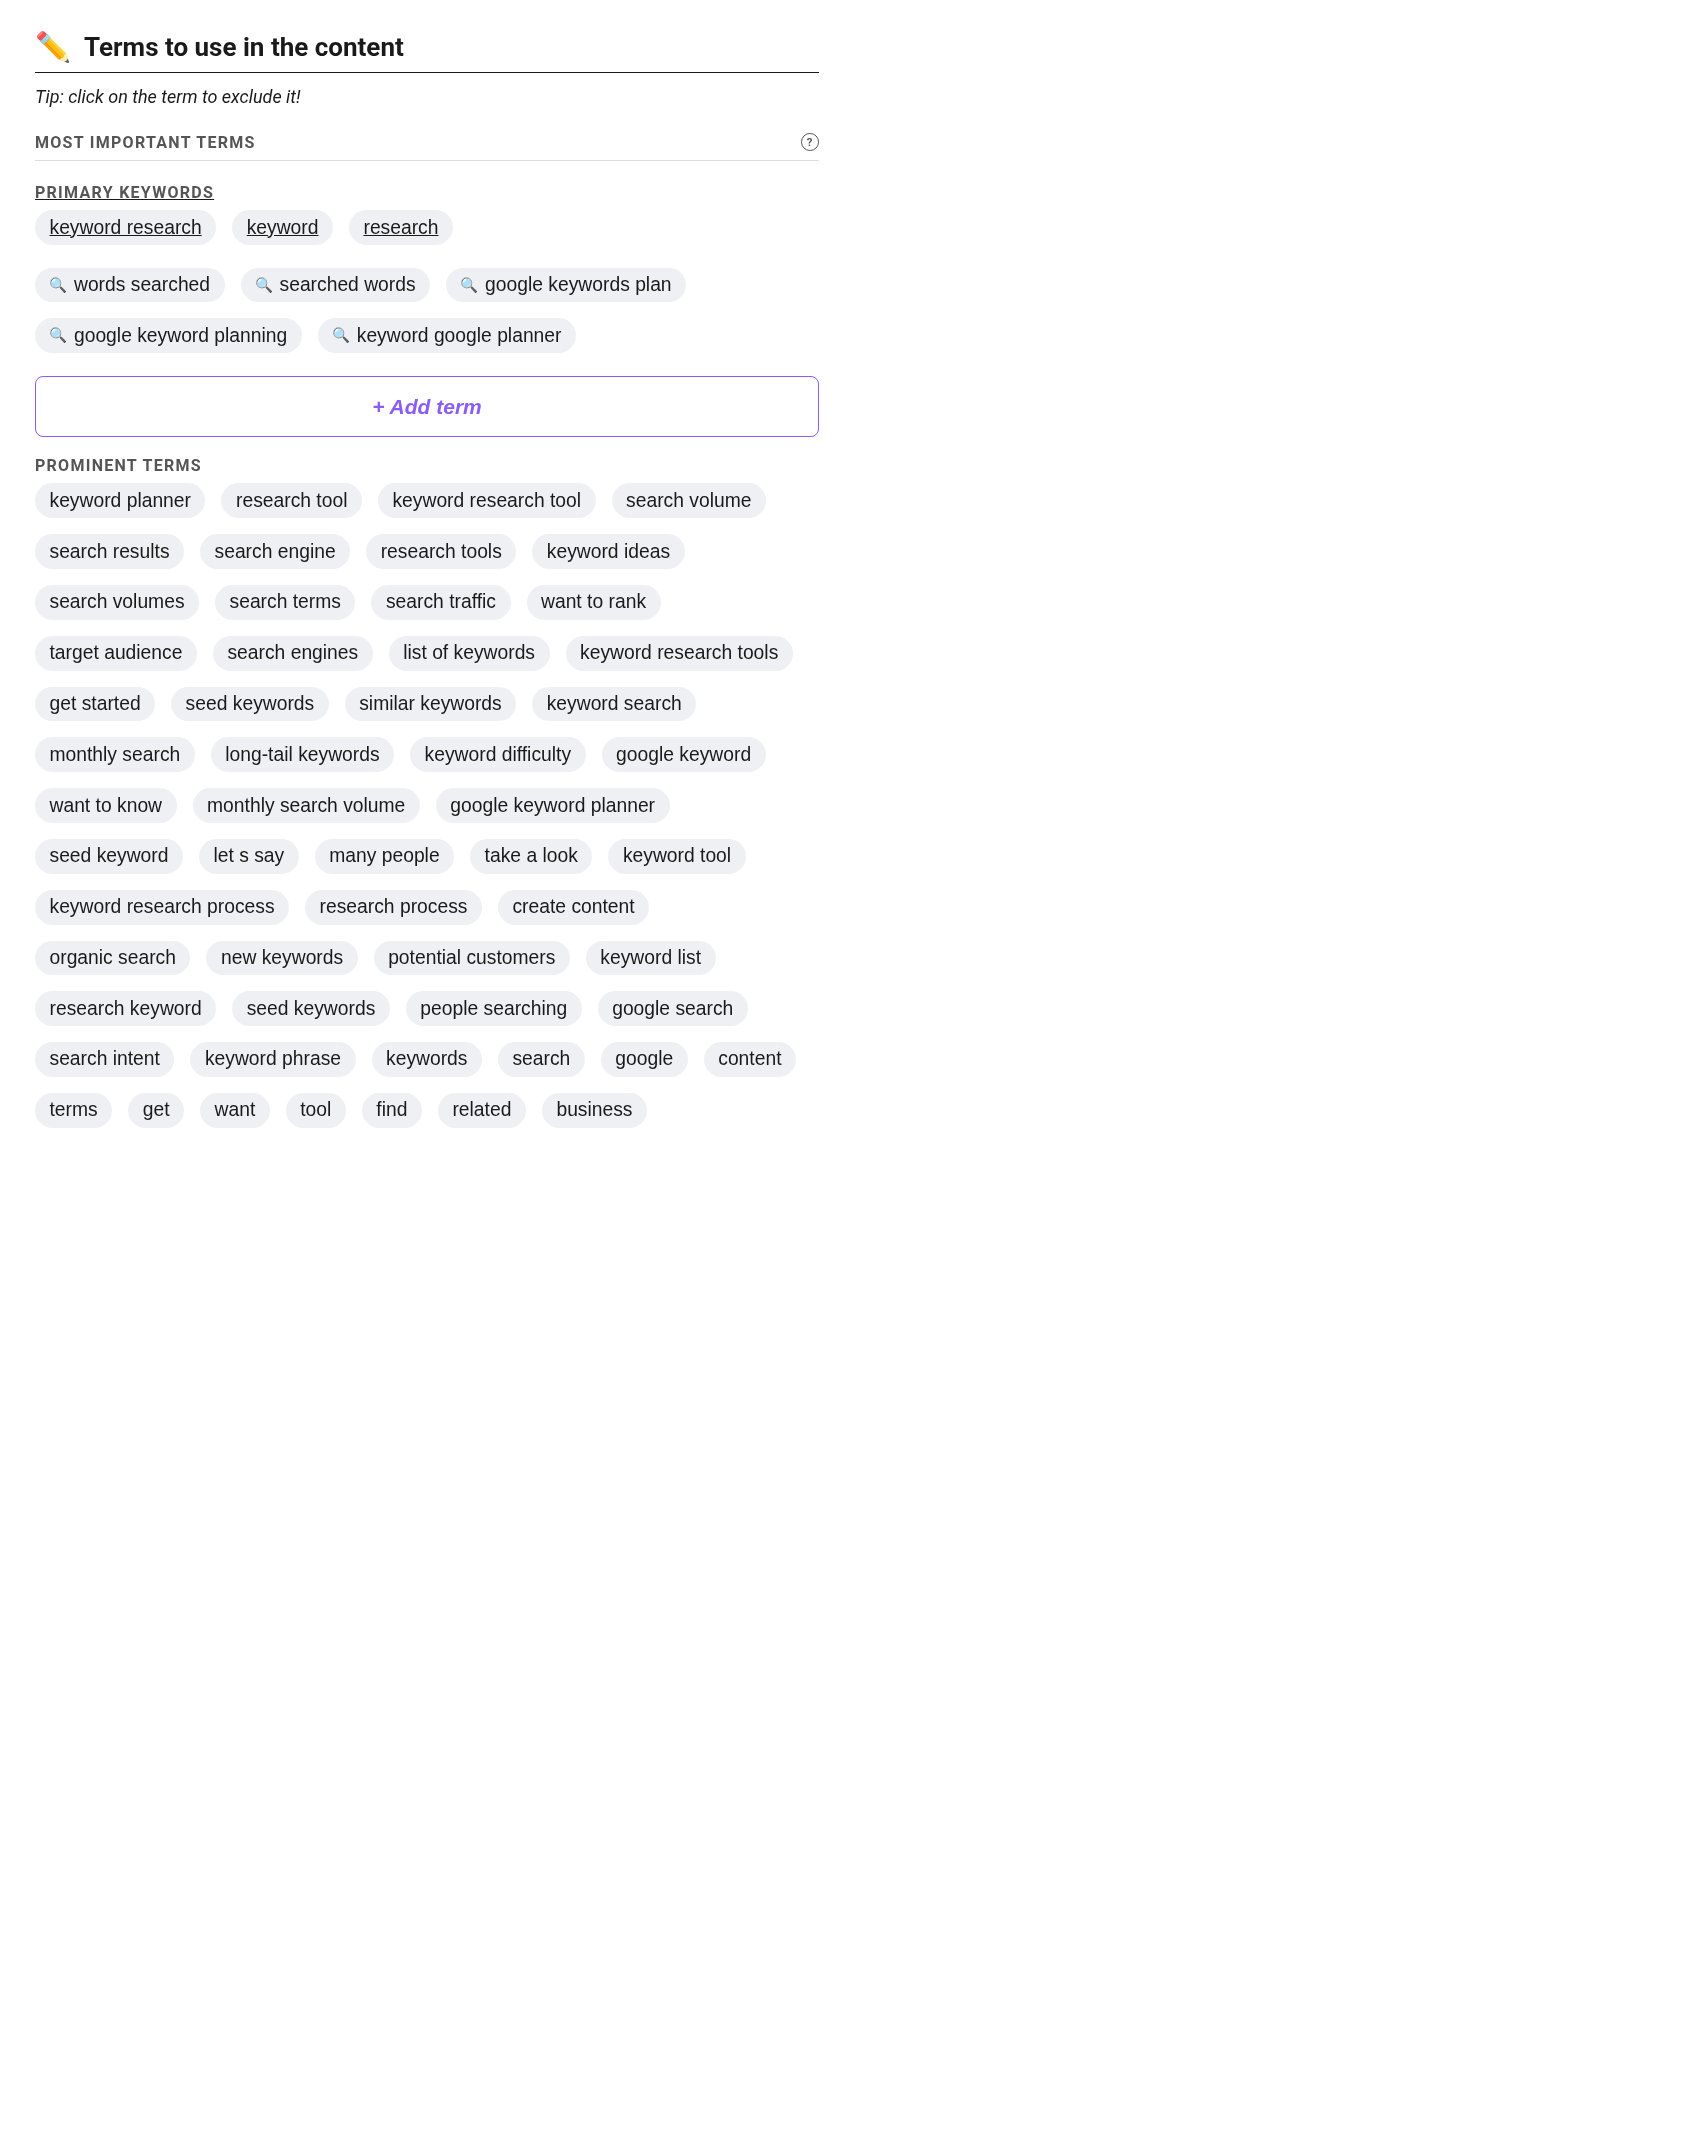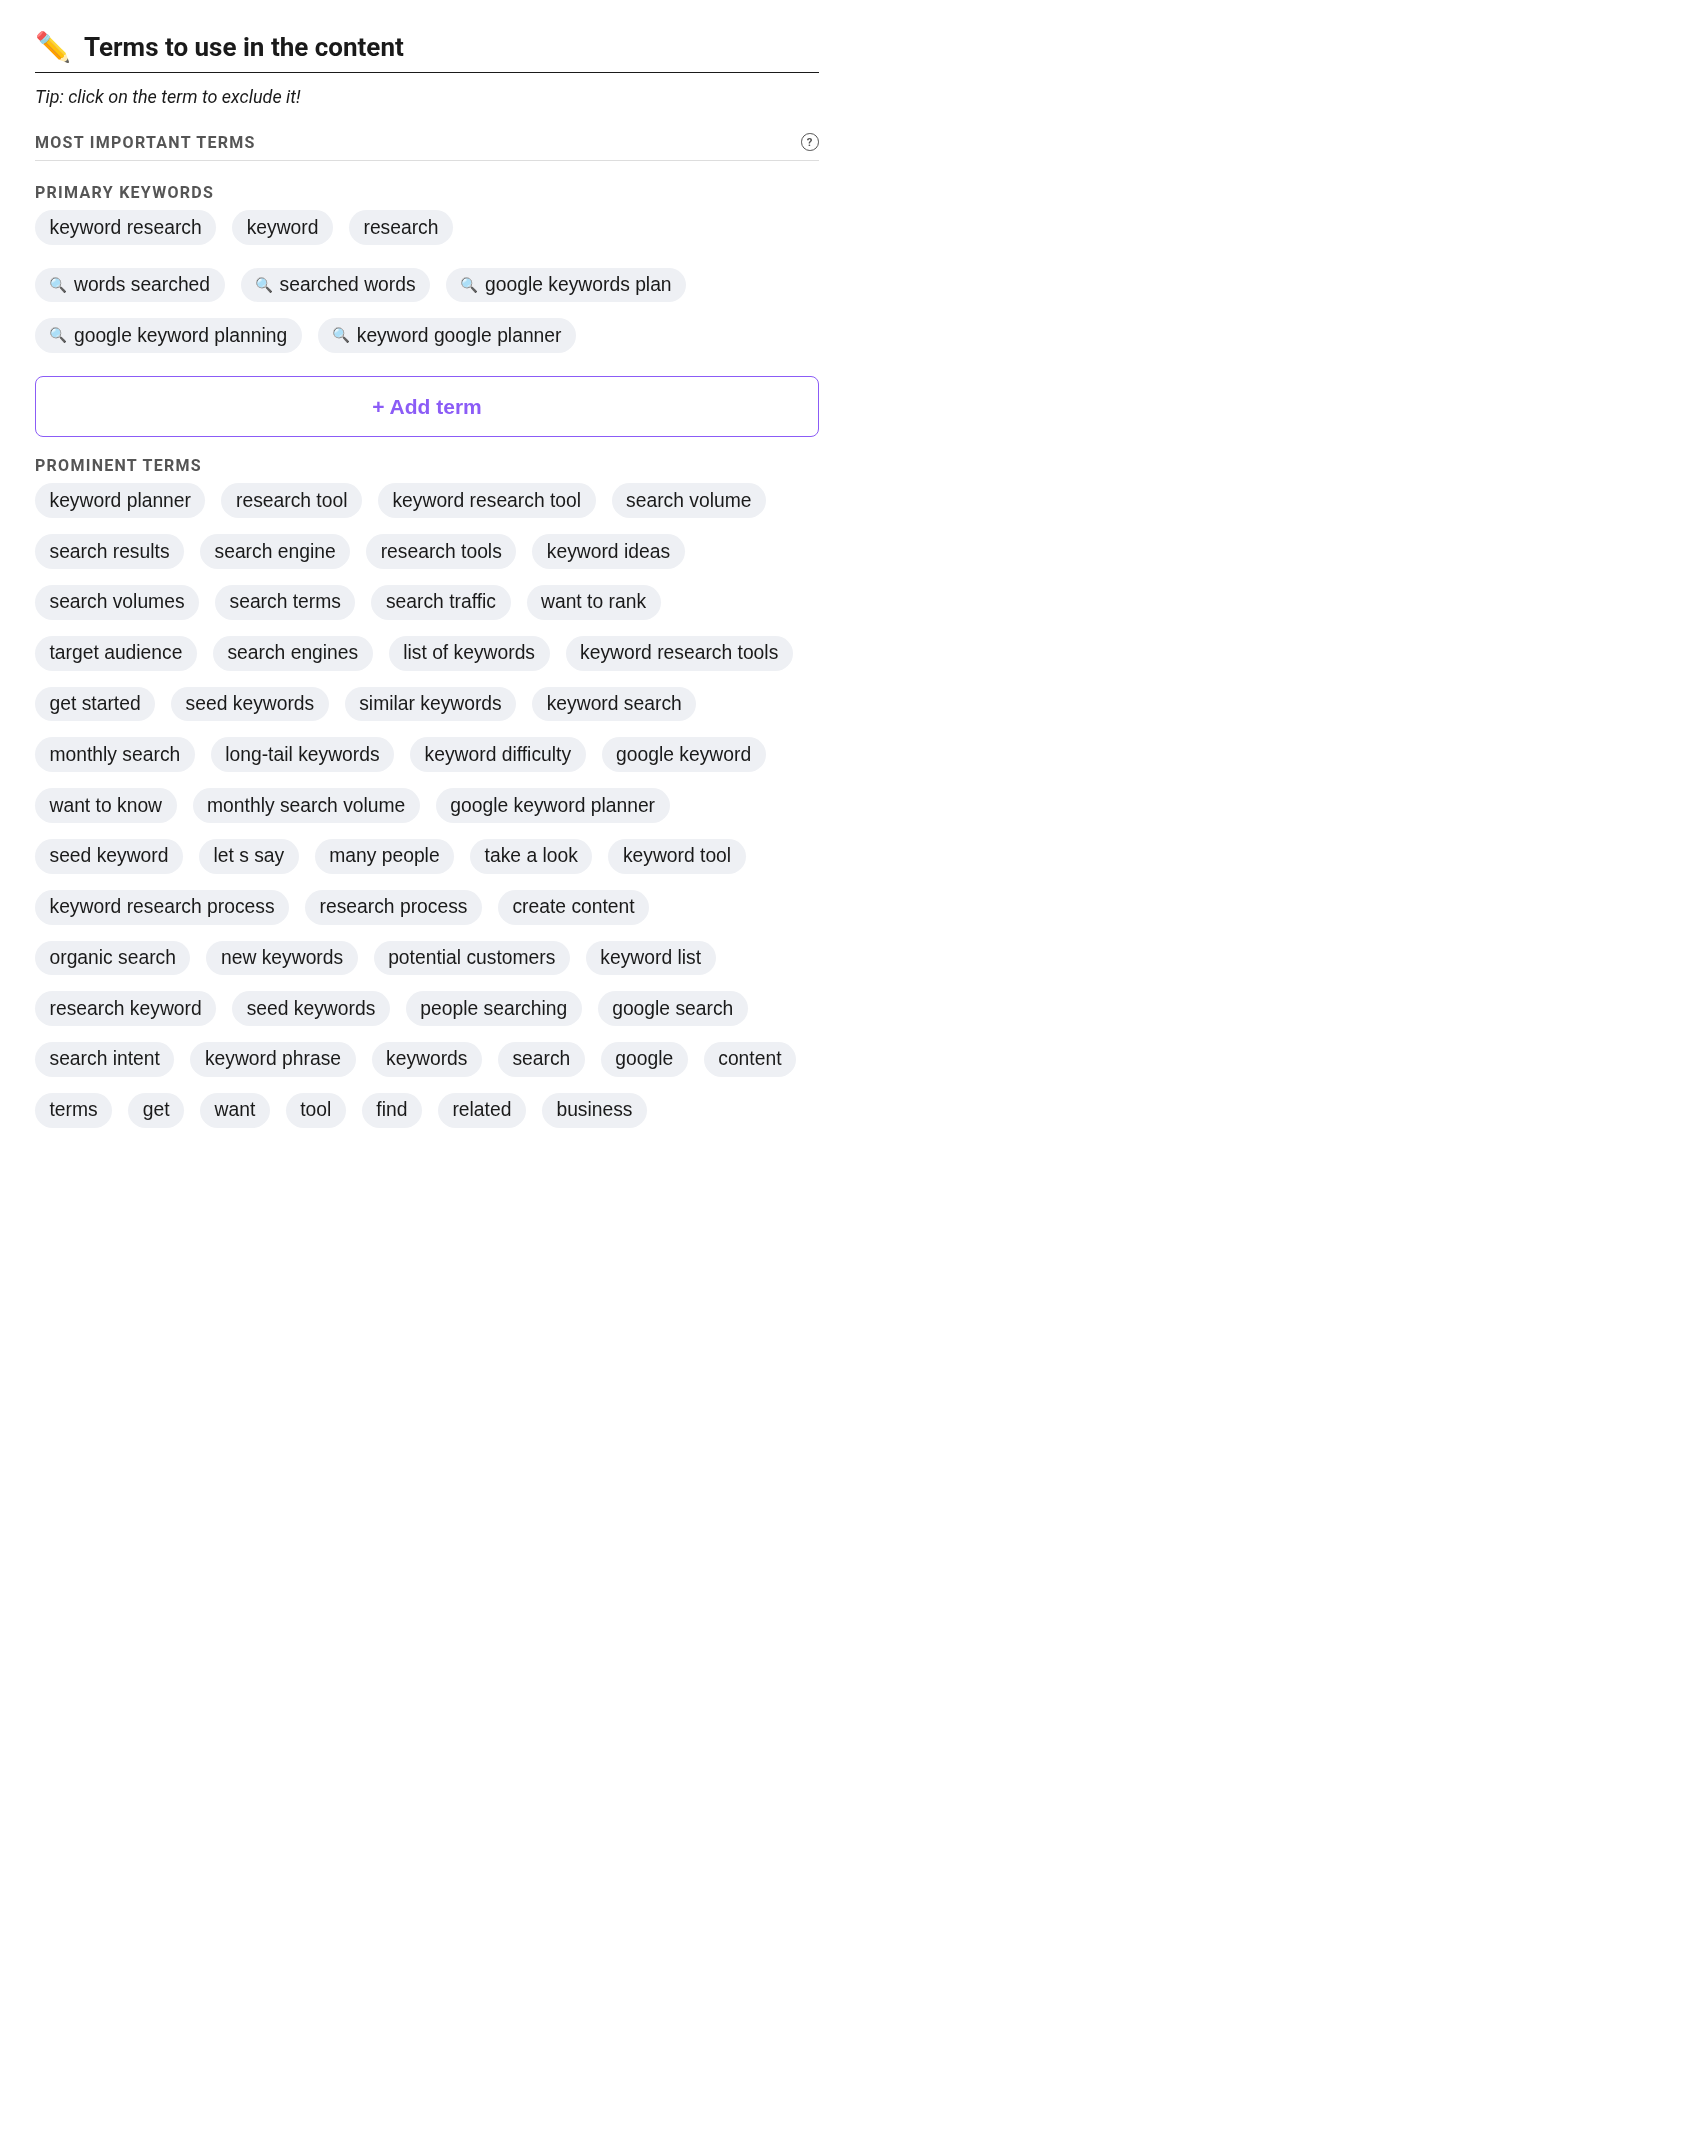--- a/index.html
+++ b/index.html
@@ -76,20 +76,21 @@
     }
 
     .divider {
       border: none;
       border-top: 0.8px solid #dddddd;
       margin: 6.4px 0 16px 0;
     }
 
     .primary-keywords-section {
       margin-bottom: 22.6px;
+      text-decoration: underline;
     }
 
     .tags-container {
       display: flex;
       flex-wrap: wrap;
       gap: 16px;
       margin-top: 8px;
     }
 
     .tag {
@@ -121,20 +122,21 @@
       background: #ffffff;
       border: 1.6px solid #8b5cf6;
       border-radius: 8px;
       color: #8b5cf6;
       font-size: 21px;
       font-weight: 600;
       cursor: pointer;
       text-align: center;
       margin-bottom: 19.3px;
       display: block;
+      font-style: italic;
     }
 
     .prominent-section {
       margin-bottom: 8px;
     }
   </style>
 </head>
 <body>
 
 <div class="header">

